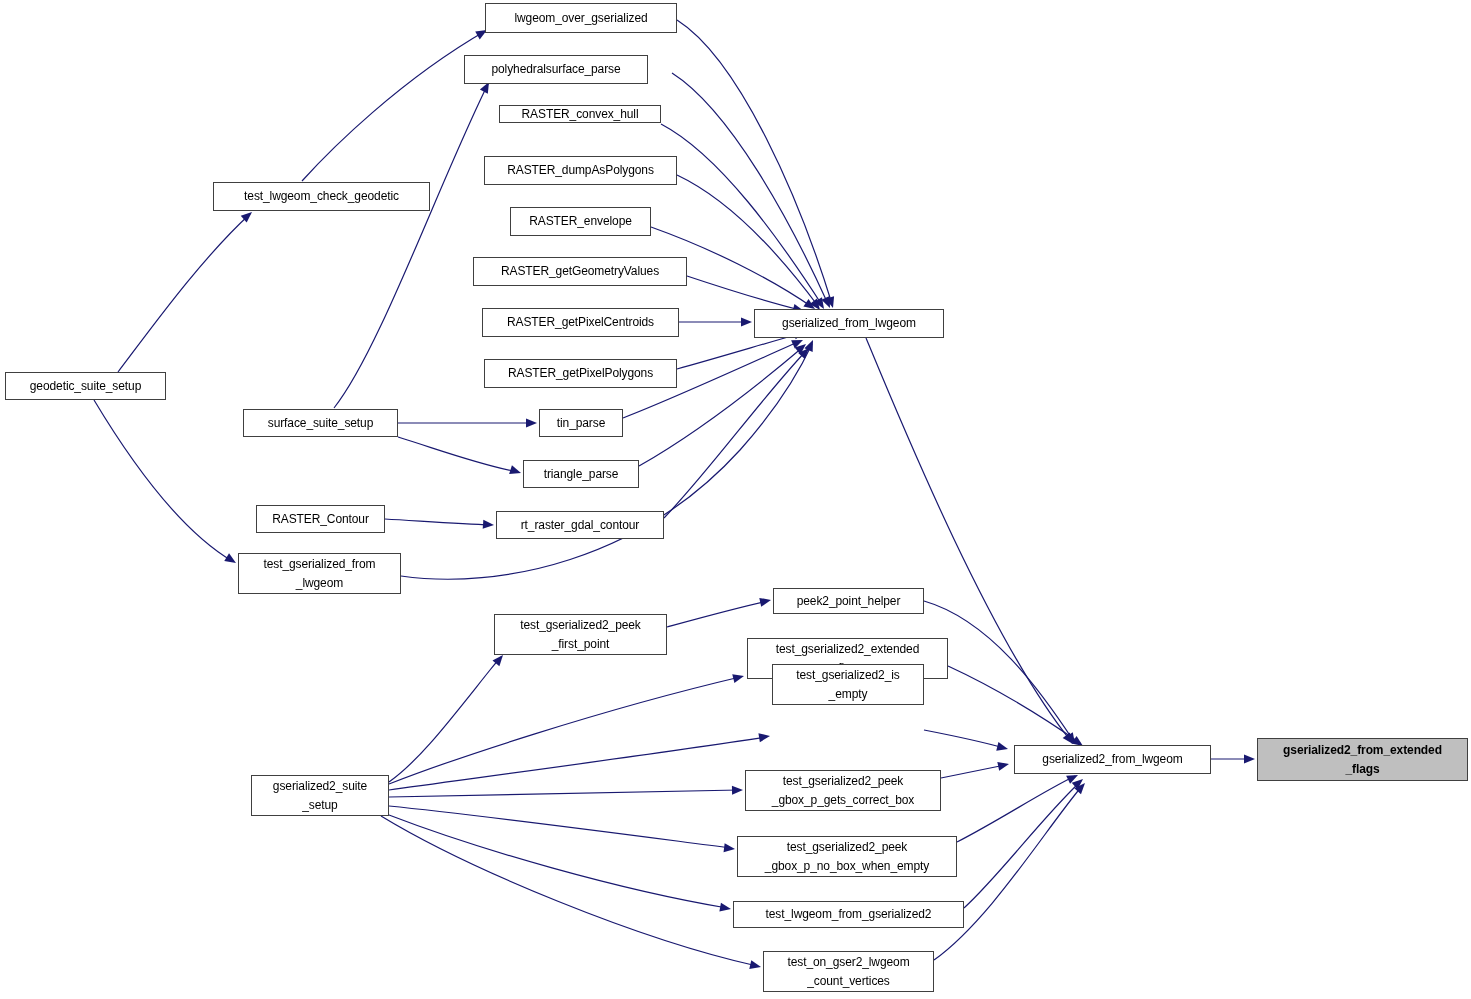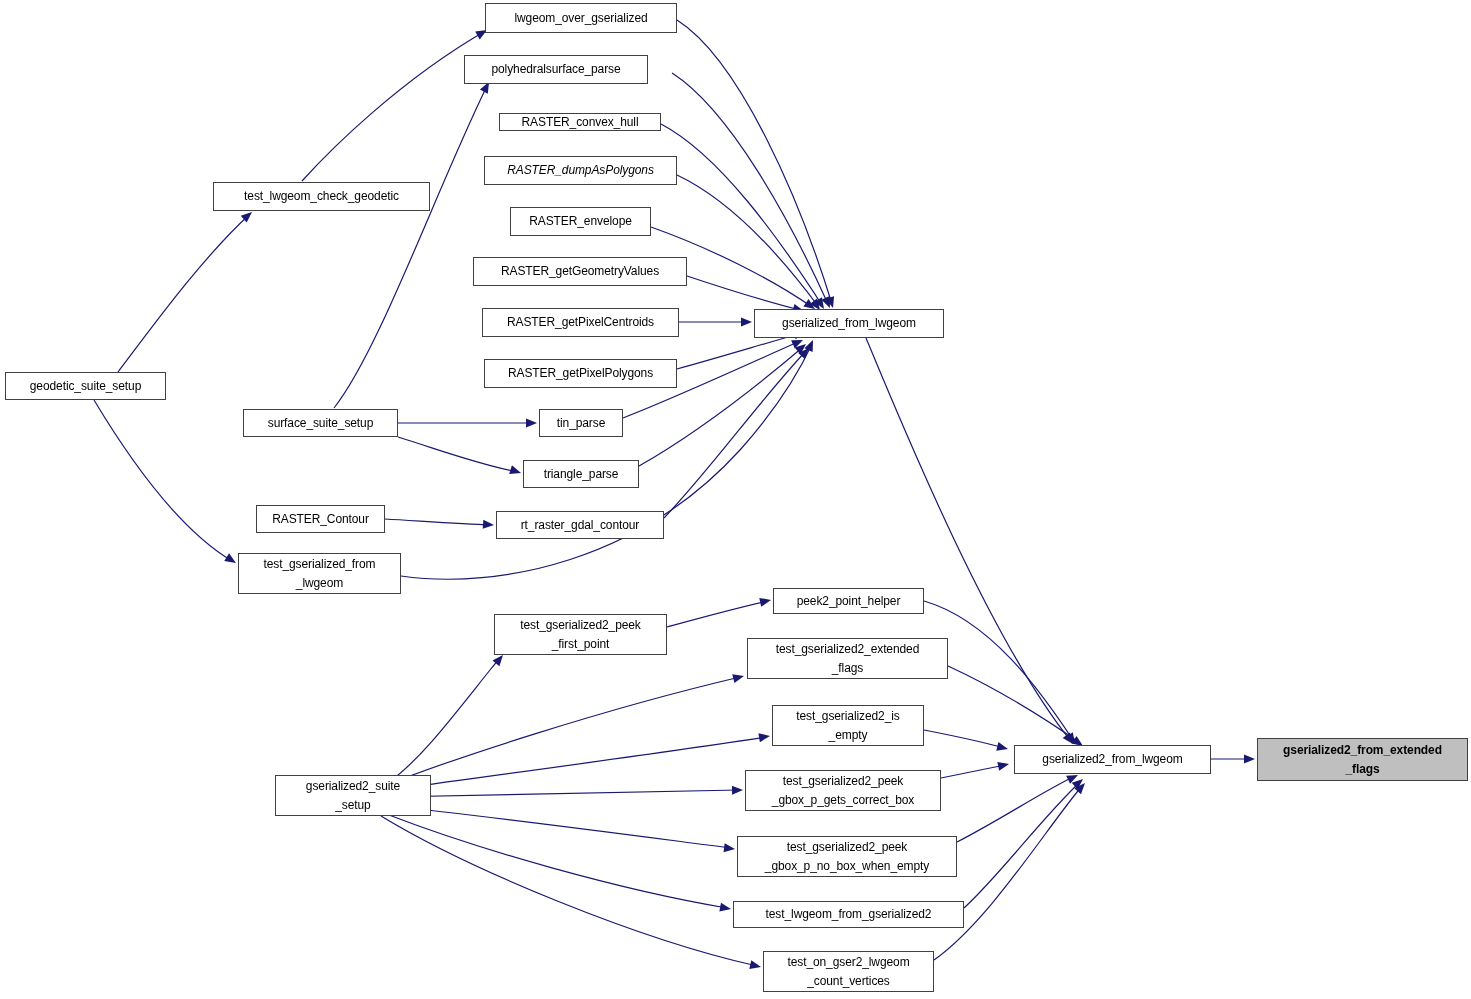--- a/index.html
+++ b/index.html
@@ -105,48 +105,48 @@
       <polygon points="0,0 -11,-4.5 -11,4.5" fill="#191970" transform="translate(735,849) rotate(7)"></polygon>
       <path d="M 389,815 C 480,850 620,890 727,908" fill="none" stroke="#191970" stroke-width="1.2"></path>
       <polygon points="0,0 -11,-4.5 -11,4.5" fill="#191970" transform="translate(731,909) rotate(10)"></polygon>
       <path d="M 381,816 C 470,870 640,940 757,966" fill="none" stroke="#191970" stroke-width="1.2"></path>
       <polygon points="0,0 -11,-4.5 -11,4.5" fill="#191970" transform="translate(761,967) rotate(13)"></polygon>
       <path d="M 1211,759 L 1251,759" fill="none" stroke="#191970" stroke-width="1.2"></path>
       <polygon points="0,0 -11,-4.5 -11,4.5" fill="#191970" transform="translate(1255,759) rotate(0)"></polygon>
     </svg>
 <div class="node" style="left: 485px; top: 3px; width: 192px; height: 30px;">lwgeom_over_gserialized</div>
     <div class="node" style="left: 464px; top: 55px; width: 184px; height: 29px;">polyhedralsurface_parse</div>
-    <div class="node" style="left: 499px; top: 105px; width: 162px; height: 18px; margin-top: 8px;">RASTER_convex_hull</div>
-    <div class="node" style="left: 484px; top: 156px; width: 193px; height: 29px; font-style: italic;">RASTER_dumpAsPolygons</div>
+    <div class="node" style="left: 499px; top: 105px; width: 162px; height: 18px;">RASTER_convex_hull</div>
+    <div class="node" style="left: 484px; top: 156px; width: 193px; height: 29px;">RASTER_dumpAsPolygons</div>
     <div class="node" style="left: 510px; top: 207px; width: 141px; height: 29px; text-align: center;">RASTER_envelope</div>
     <div class="node" style="left: 473px; top: 257px; width: 214px; height: 29px;">RASTER_getGeometryValues</div>
     <div class="node" style="left: 482px; top: 308px; width: 197px; height: 29px;">RASTER_getPixelCentroids</div>
     <div class="node" style="left: 484px; top: 359px; width: 193px; height: 29px;">RASTER_getPixelPolygons</div>
     <div class="node" style="left: 539px; top: 409px; width: 84px; height: 28px;">tin_parse</div>
     <div class="node" style="left: 523px; top: 460px; width: 116px; height: 28px;">triangle_parse</div>
     <div class="node" style="left: 496px; top: 511px; width: 168px; height: 28px;">rt_raster_gdal_contour</div>
     <div class="node" style="left: 754px; top: 309px; width: 190px; height: 29px;">gserialized_from_lwgeom</div>
     <div class="node" style="left: 213px; top: 182px; width: 217px; height: 29px;">test_lwgeom_check_geodetic</div>
     <div class="node" style="left: 243px; top: 409px; width: 155px; height: 28px;">surface_suite_setup</div>
     <div class="node" style="left: 256px; top: 505px; width: 129px; height: 28px;">RASTER_Contour</div>
     <div class="node" style="left: 5px; top: 372px; width: 161px; height: 28px;">geodetic_suite_setup</div>
     <div class="node" style="left: 238px; top: 553px; width: 163px; height: 41px;">test_gserialized_from
 _lwgeom</div>
     <div class="node" style="left: 494px; top: 614px; width: 173px; height: 41px;">test_gserialized2_peek
 _first_point</div>
     <div class="node" style="left: 773px; top: 588px; width: 151px; height: 26px;">peek2_point_helper</div>
     <div class="node" style="left: 747px; top: 638px; width: 201px; height: 41px;">test_gserialized2_extended
 _flags</div>
-    <div class="node" style="left: 772px; top: 705px; width: 152px; height: 41px;">test_gserialized2_is
+    <div class="node" style="left: 772px; top: 664px; width: 152px; height: 41px;">test_gserialized2_is
 _empty</div>
     <div class="node" style="left: 745px; top: 770px; width: 196px; height: 41px;">test_gserialized2_peek
 _gbox_p_gets_correct_box</div>
     <div class="node" style="left: 737px; top: 836px; width: 220px; height: 41px;">test_gserialized2_peek
 _gbox_p_no_box_when_empty</div>
     <div class="node" style="left: 733px; top: 901px; width: 231px; height: 27px;">test_lwgeom_from_gserialized2</div>
     <div class="node" style="left: 763px; top: 951px; width: 171px; height: 41px;">test_on_gser2_lwgeom
 _count_vertices</div>
-    <div class="node" style="left: 251px; top: 775px; width: 156px; height: 41px; margin-left: 24px;">gserialized2_suite
+    <div class="node" style="left: 251px; top: 775px; width: 138px; height: 41px;">gserialized2_suite
 _setup</div>
     <div class="node" style="left: 1014px; top: 745px; width: 197px; height: 29px;">gserialized2_from_lwgeom</div>
     <div class="node hl" style="left: 1257px; top: 738px; width: 211px; height: 43px; font-weight: bold;">gserialized2_from_extended
 _flags</div>
   </div>
 
 </body></html>

